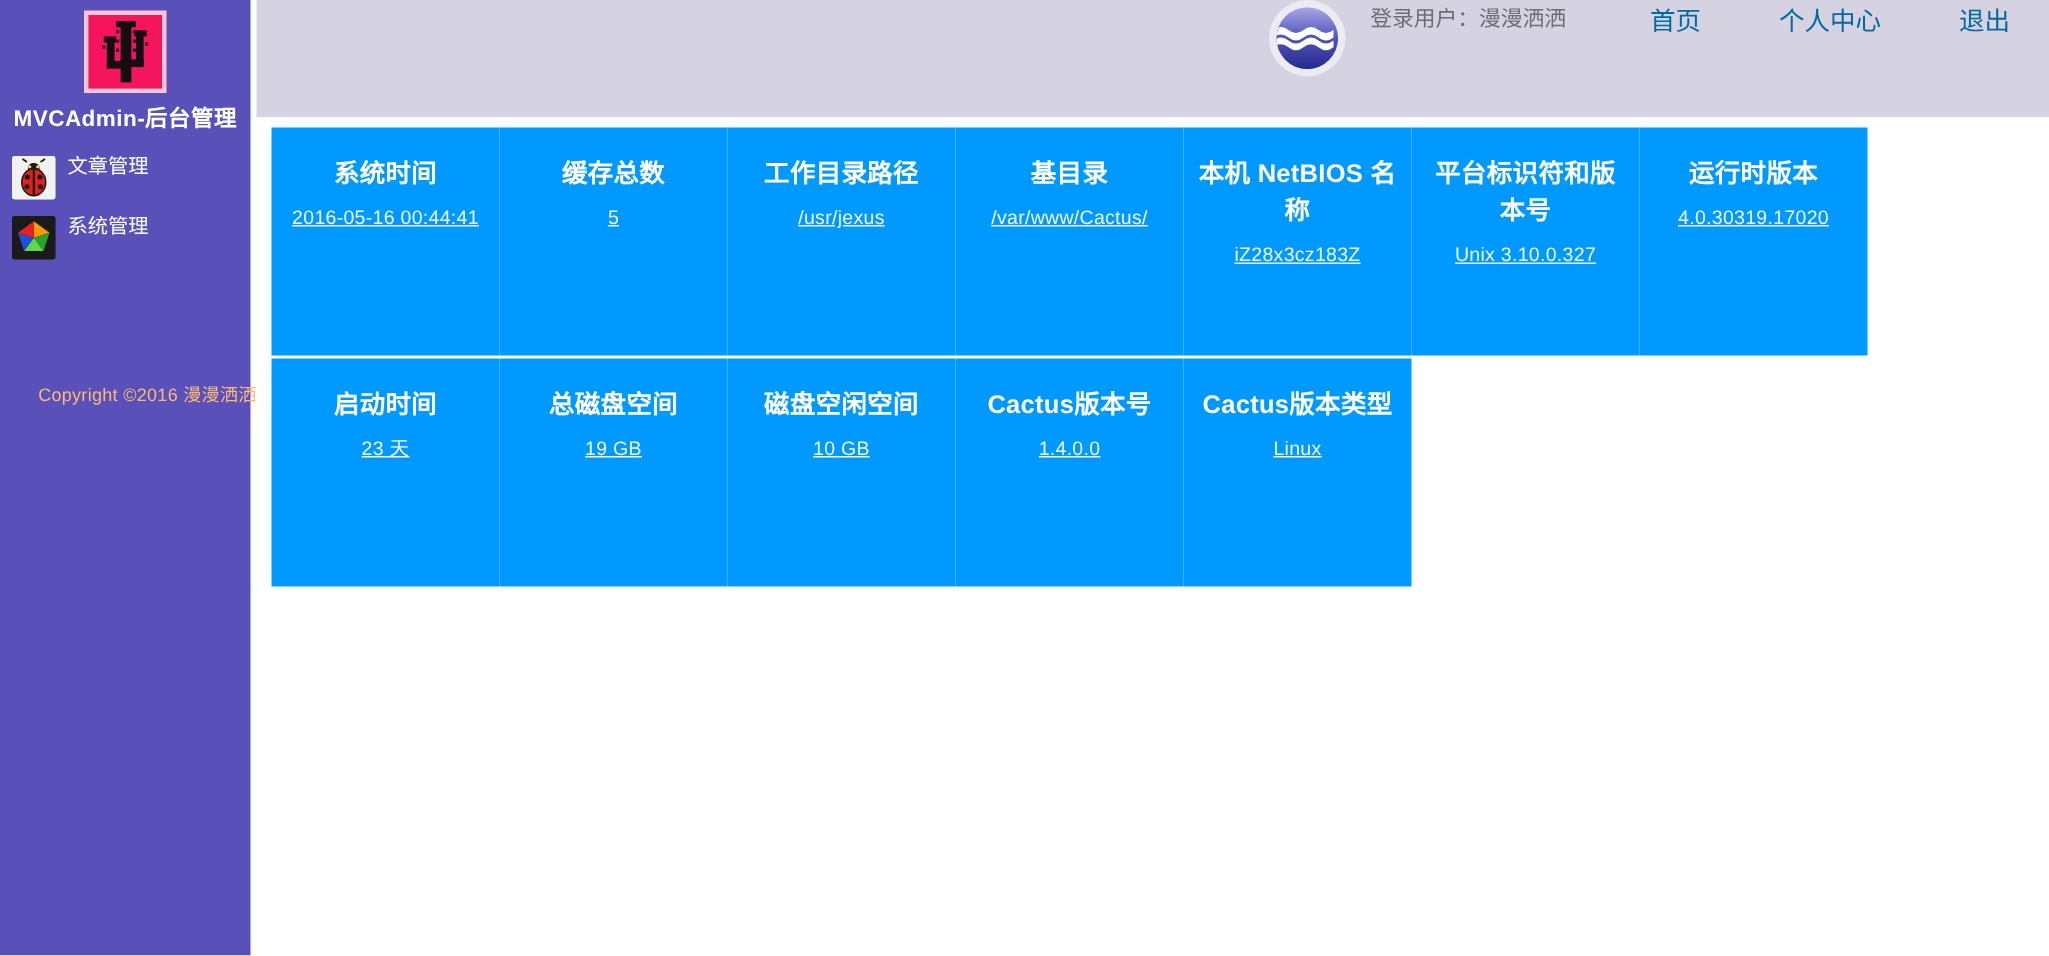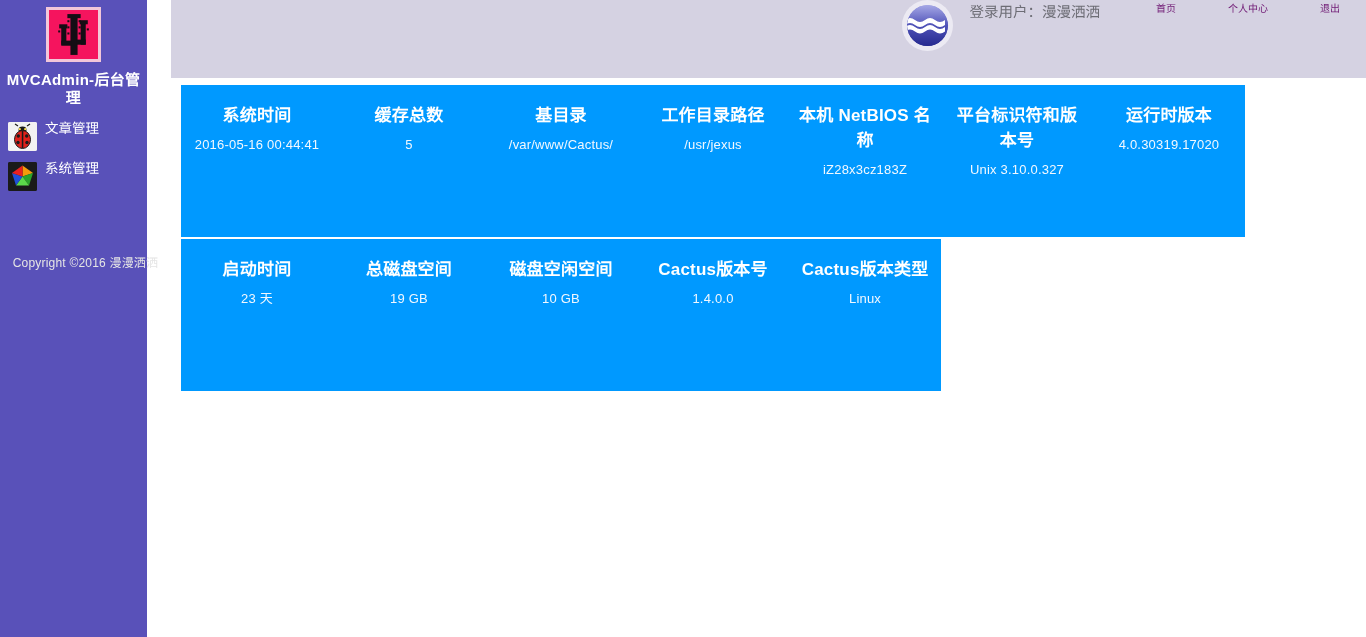--- a/index.html
+++ b/index.html
@@ -19,21 +19,21 @@
     width: 1366px;
     height: 637px;
     background: #ffffff;
   }
 
   
   .sidebar {
     position: absolute;
     left: 0;
     top: 0;
-    width: 147px;
+    width: 167px;
     height: 637px;
     background: #5951b9;
     color: #ffffff;
   }
 
   .brand-logo-wrap {
     width: 100%;
     display: flex;
     justify-content: center;
     padding-top: 7px;
@@ -88,23 +88,23 @@
     font-size: 13.5px;
     color: #ffffff;
     line-height: 1;
   }
 
   .copyright {
     position: absolute;
     left: 0;
     top: 253px;
     width: 171px;
-    text-align: center;
+    text-align: right;
     font-size: 12px;
-    color: #e5e5e5;
+    color: #fdba74;
     letter-spacing: 0.2px;
   }
 
   
   .header {
     position: absolute;
     left: 171px;
     top: 0;
     width: 1195px;
     height: 78px;
@@ -135,22 +135,22 @@
     background: linear-gradient(180deg, #9c9ee0 0%, #4c4fb5 55%, #2a2d93 100%);
   }
 
   .nav-user {
     font-size: 14.5px;
     color: #6d6d75;
     margin-right: 56px;
     white-space: nowrap;
   }
   .nav-link {
-    font-size: 10px;
-    color: #701a75;
+    font-size: 17px;
+    color: #0369a1;
     margin-right: 52px;
     cursor: pointer;
     white-space: nowrap;
     text-decoration: none;
   }
   .nav-link:last-child { margin-right: 10px; }
 
   
   .tile-grid {
     position: absolute;
@@ -180,20 +180,21 @@
     letter-spacing: 0.2px;
   }
 
   .tile-value {
     font-size: 13px;
     color: #f2f8ff;
     margin-top: 8px;
     line-height: 17px;
     letter-spacing: 0.2px;
     word-break: break-all;
+    text-decoration: underline;
   }
 </style>
 </head>
 <body>
 
 <div id="app">
 
   <div class="sidebar">
 
     <div class="brand-logo-wrap">
@@ -306,29 +307,29 @@
       <div class="tile-title">系统时间</div>
       <div class="tile-value">2016-05-16 00:44:41</div>
     </div>
 
     <div class="tile">
       <div class="tile-title">缓存总数</div>
       <div class="tile-value">5</div>
     </div>
 
     <div class="tile">
+      <div class="tile-title">工作目录路径</div>
+      <div class="tile-value">/usr/jexus</div>
+    </div>
+
+    <div class="tile">
       <div class="tile-title">基目录</div>
       <div class="tile-value">/var/www/Cactus/</div>
     </div>
 
-    <div class="tile">
-      <div class="tile-title">工作目录路径</div>
-      <div class="tile-value">/usr/jexus</div>
-    </div>
-
 
     <div class="tile">
       <div class="tile-title">本机 NetBIOS 名称</div>
       <div class="tile-value">iZ28x3cz183Z</div>
     </div>
 
     <div class="tile">
       <div class="tile-title">平台标识符和版本号</div>
       <div class="tile-value">Unix 3.10.0.327</div>
     </div>

